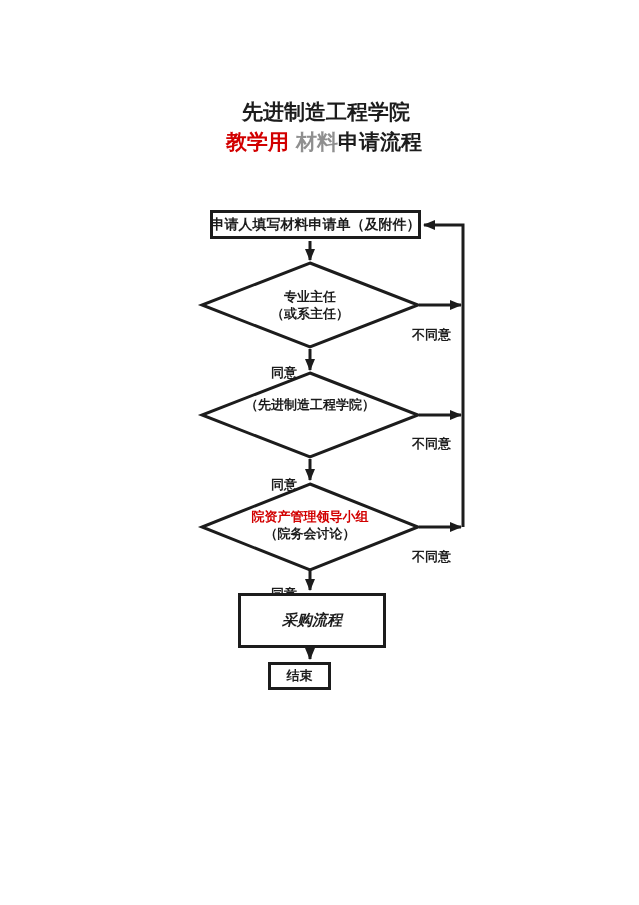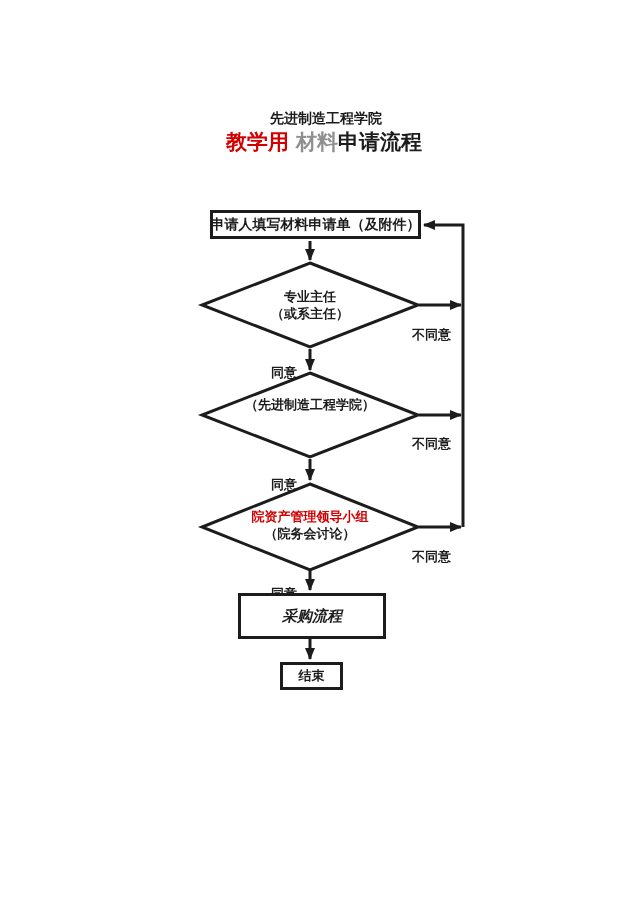--- a/index.html
+++ b/index.html
@@ -11,24 +11,24 @@
   .page{
     position:relative;
     width:639px;height:905px;
     background:#ffffff;
     overflow:hidden;
     font-family:"Liberation Sans", sans-serif;
     color:var(--ink);
   }
   
   .title1{
-    position:absolute;left:13px;top:108px;width:626px;
+    position:absolute;left:13px;top:101px;width:626px;
     text-align:center;margin:0;
     font-family:"Liberation Serif", serif;
-    font-size:14px;line-height:22px;font-weight:bold;
+    font-size:21px;line-height:22px;font-weight:bold;
     color:var(--ink);
   }
   .title2{
     position:absolute;left:11px;top:129px;width:626px;
     text-align:center;margin:0;
     font-family:"Liberation Serif", serif;
     font-size:21px;line-height:27px;font-weight:bold;
     color:var(--ink);
   }
   .seg-red{color:var(--red_accent);margin-top:12px;}
@@ -42,22 +42,22 @@
   .ah-fill{fill:var(--ink);stroke:none;}
 
   
   .node{
     position:absolute;box-sizing:border-box;
     border:3px solid var(--ink);background:#ffffff;
     display:flex;align-items:center;justify-content:center;
     font-weight:bold;text-align:center;white-space:nowrap;
   }
   .node-start{left:210px;top:210px;width:211px;height:29px;font-size:14px;}
-  .node-purchase{left:238px;top:593px;width:148px;height:46px;font-size:15px;font-style:italic;}
-  .node-end{left:280px;top:662px;width:63px;height:28px;font-size:13px;}
+  .node-purchase{left:238px;top:593px;width:148px;height:55px;font-size:15px;font-style:italic;}
+  .node-end{left:268px;top:662px;width:63px;height:28px;font-size:13px;}
 
   
   .dtext{
     position:absolute;left:210px;width:200px;
     text-align:center;font-size:13px;font-weight:bold;line-height:17px;
     white-space:nowrap;
   }
   .dtext-1{top:288px;}
   .dtext-2{top:396px;}
   .dtext-3{top:508px;}

